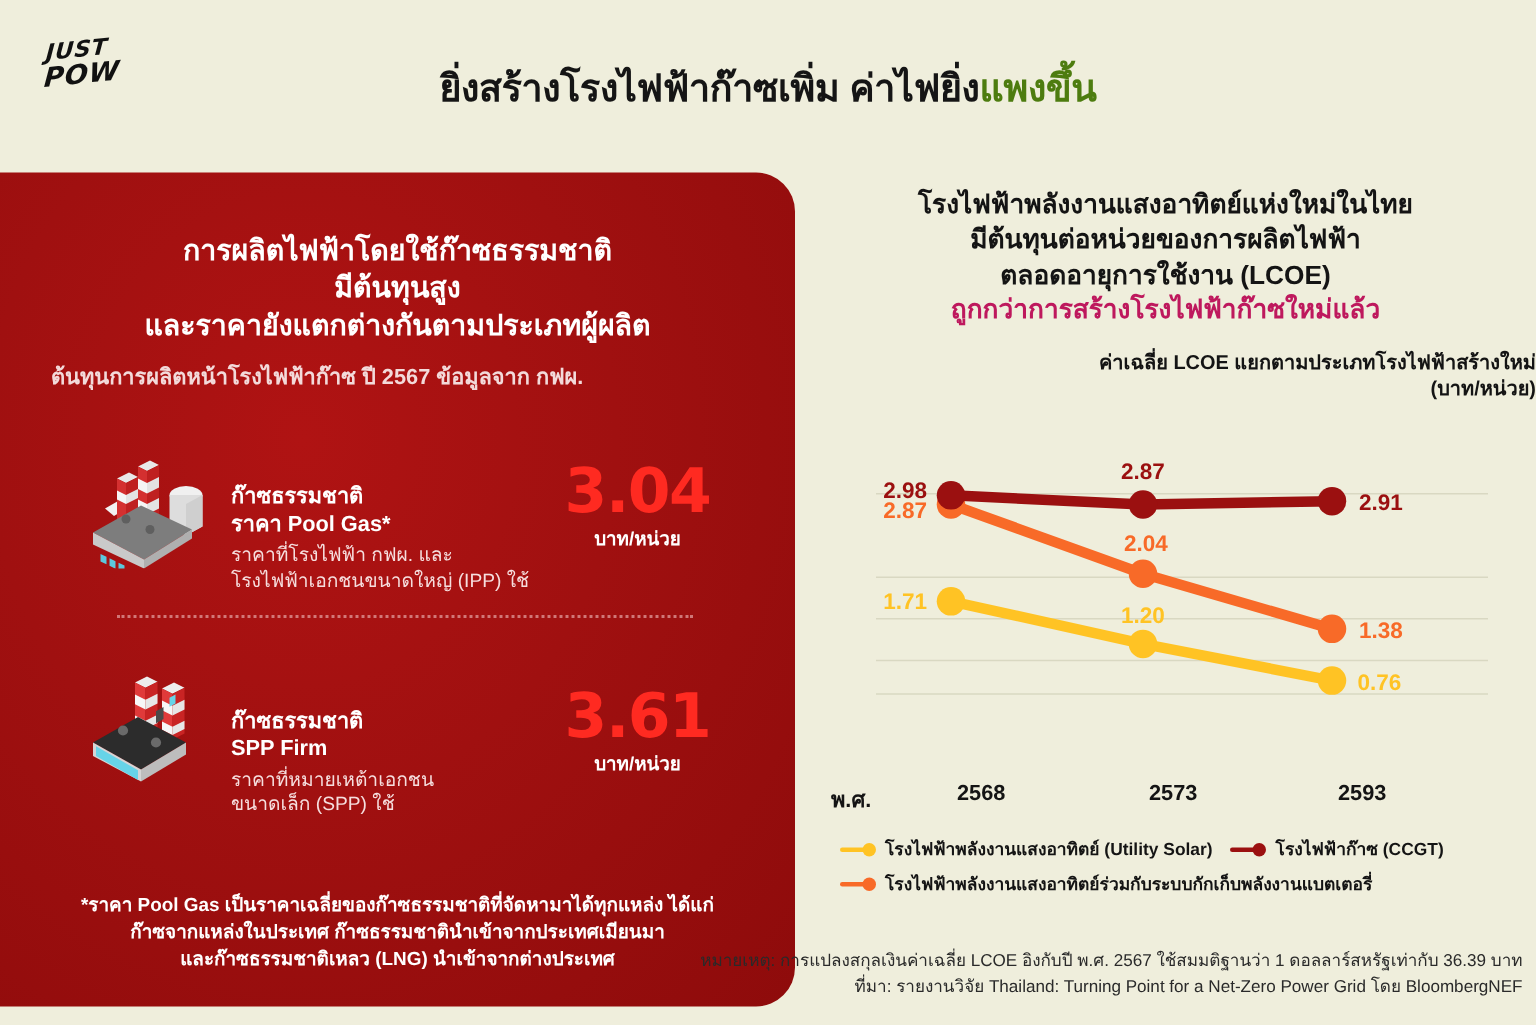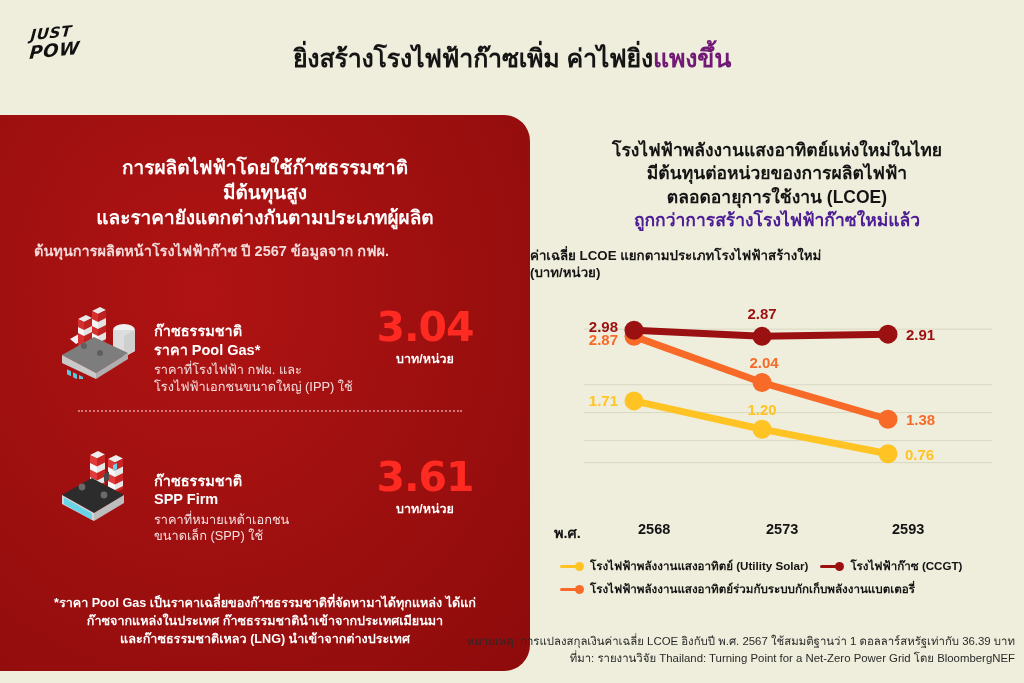--- a/index.html
+++ b/index.html
@@ -30,21 +30,21 @@
   #logo .l1 { font-size: 15px; }
   #logo .l2 { font-size: 18px; margin-top: 1px; }
 
   
   #title {
     position: absolute; left: 0; top: 38px; width: 1024px;
     text-align: center;
     font-size: 25px; font-weight: 700; color: #151515;
     letter-spacing: -0.2px;
   }
-  #title .hl { color: #701a75; }
+  #title .hl { color: #4d7c0f; }
 
   
   #left-panel {
     position: absolute; left: 0; top: 115px;
     width: 530px; height: 556px;
     background: radial-gradient(ellipse at 38% 32%, #B01313 0%, #A01010 45%, #8E0B0B 100%);
     border-top-right-radius: 26px;
     border-bottom-right-radius: 26px;
     color: #fff;
     padding: 28px 34px 0 34px;
@@ -89,26 +89,26 @@
     font-size: 12.6px; font-weight: 700; line-height: 1.42;
     color: #ffffff;
   }
 
   
   #right-panel {
     position: absolute; left: 530px; top: 115px;
     width: 494px; height: 500px;
   }
   #rp-head {
-    text-align: center; margin-top: 24px;
+    text-align: center; margin-top: 10px;
     font-size: 17.5px; font-weight: 700; color: #141414; line-height: 1.34;
   }
-  #rp-head .hl { color: #4c1d95; }
+  #rp-head .hl { color: #be185d; }
   #rp-sub {
-    text-align: left; margin-top: 14px;
+    text-align: right; margin-top: 14px;
     font-size: 13.3px; font-weight: 700; color: #141414; line-height: 1.32;
   }
 
   
   #chart-wrap {
     position: absolute; left: 18px; top: 185px;
     width: 460px; height: 230px; text-align: right;
   }
   #chart-svg { display: block; }
 

